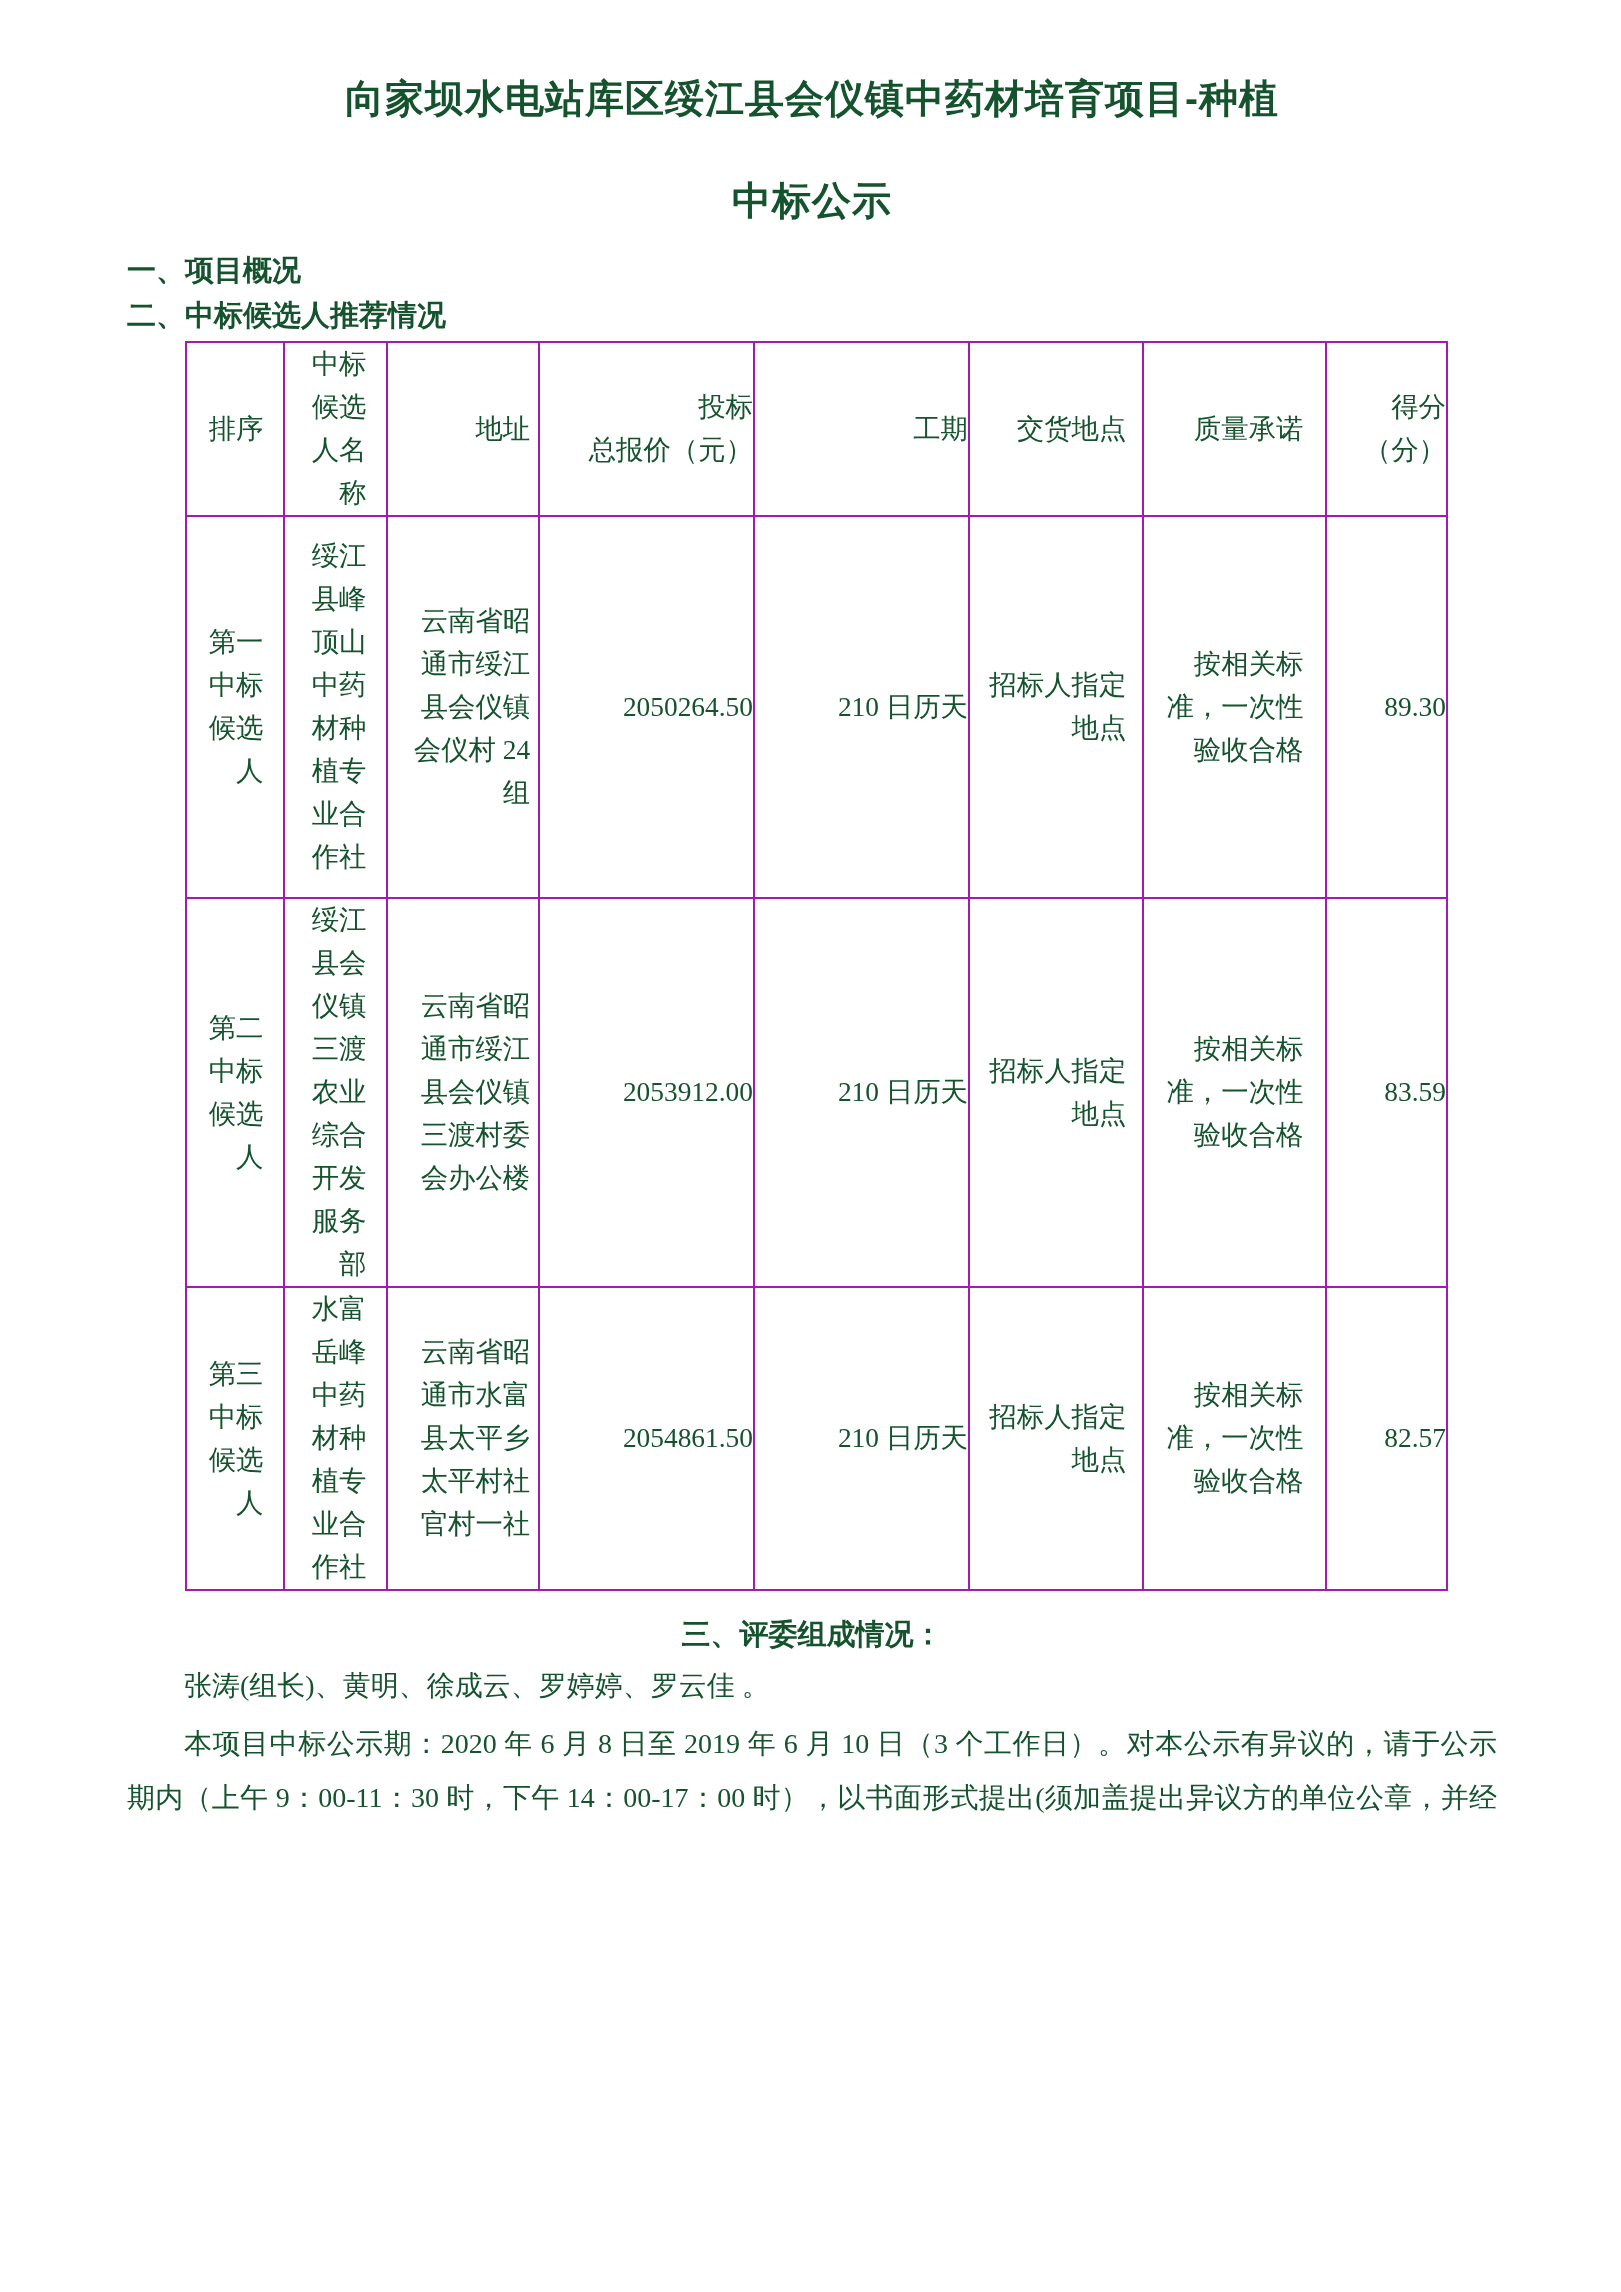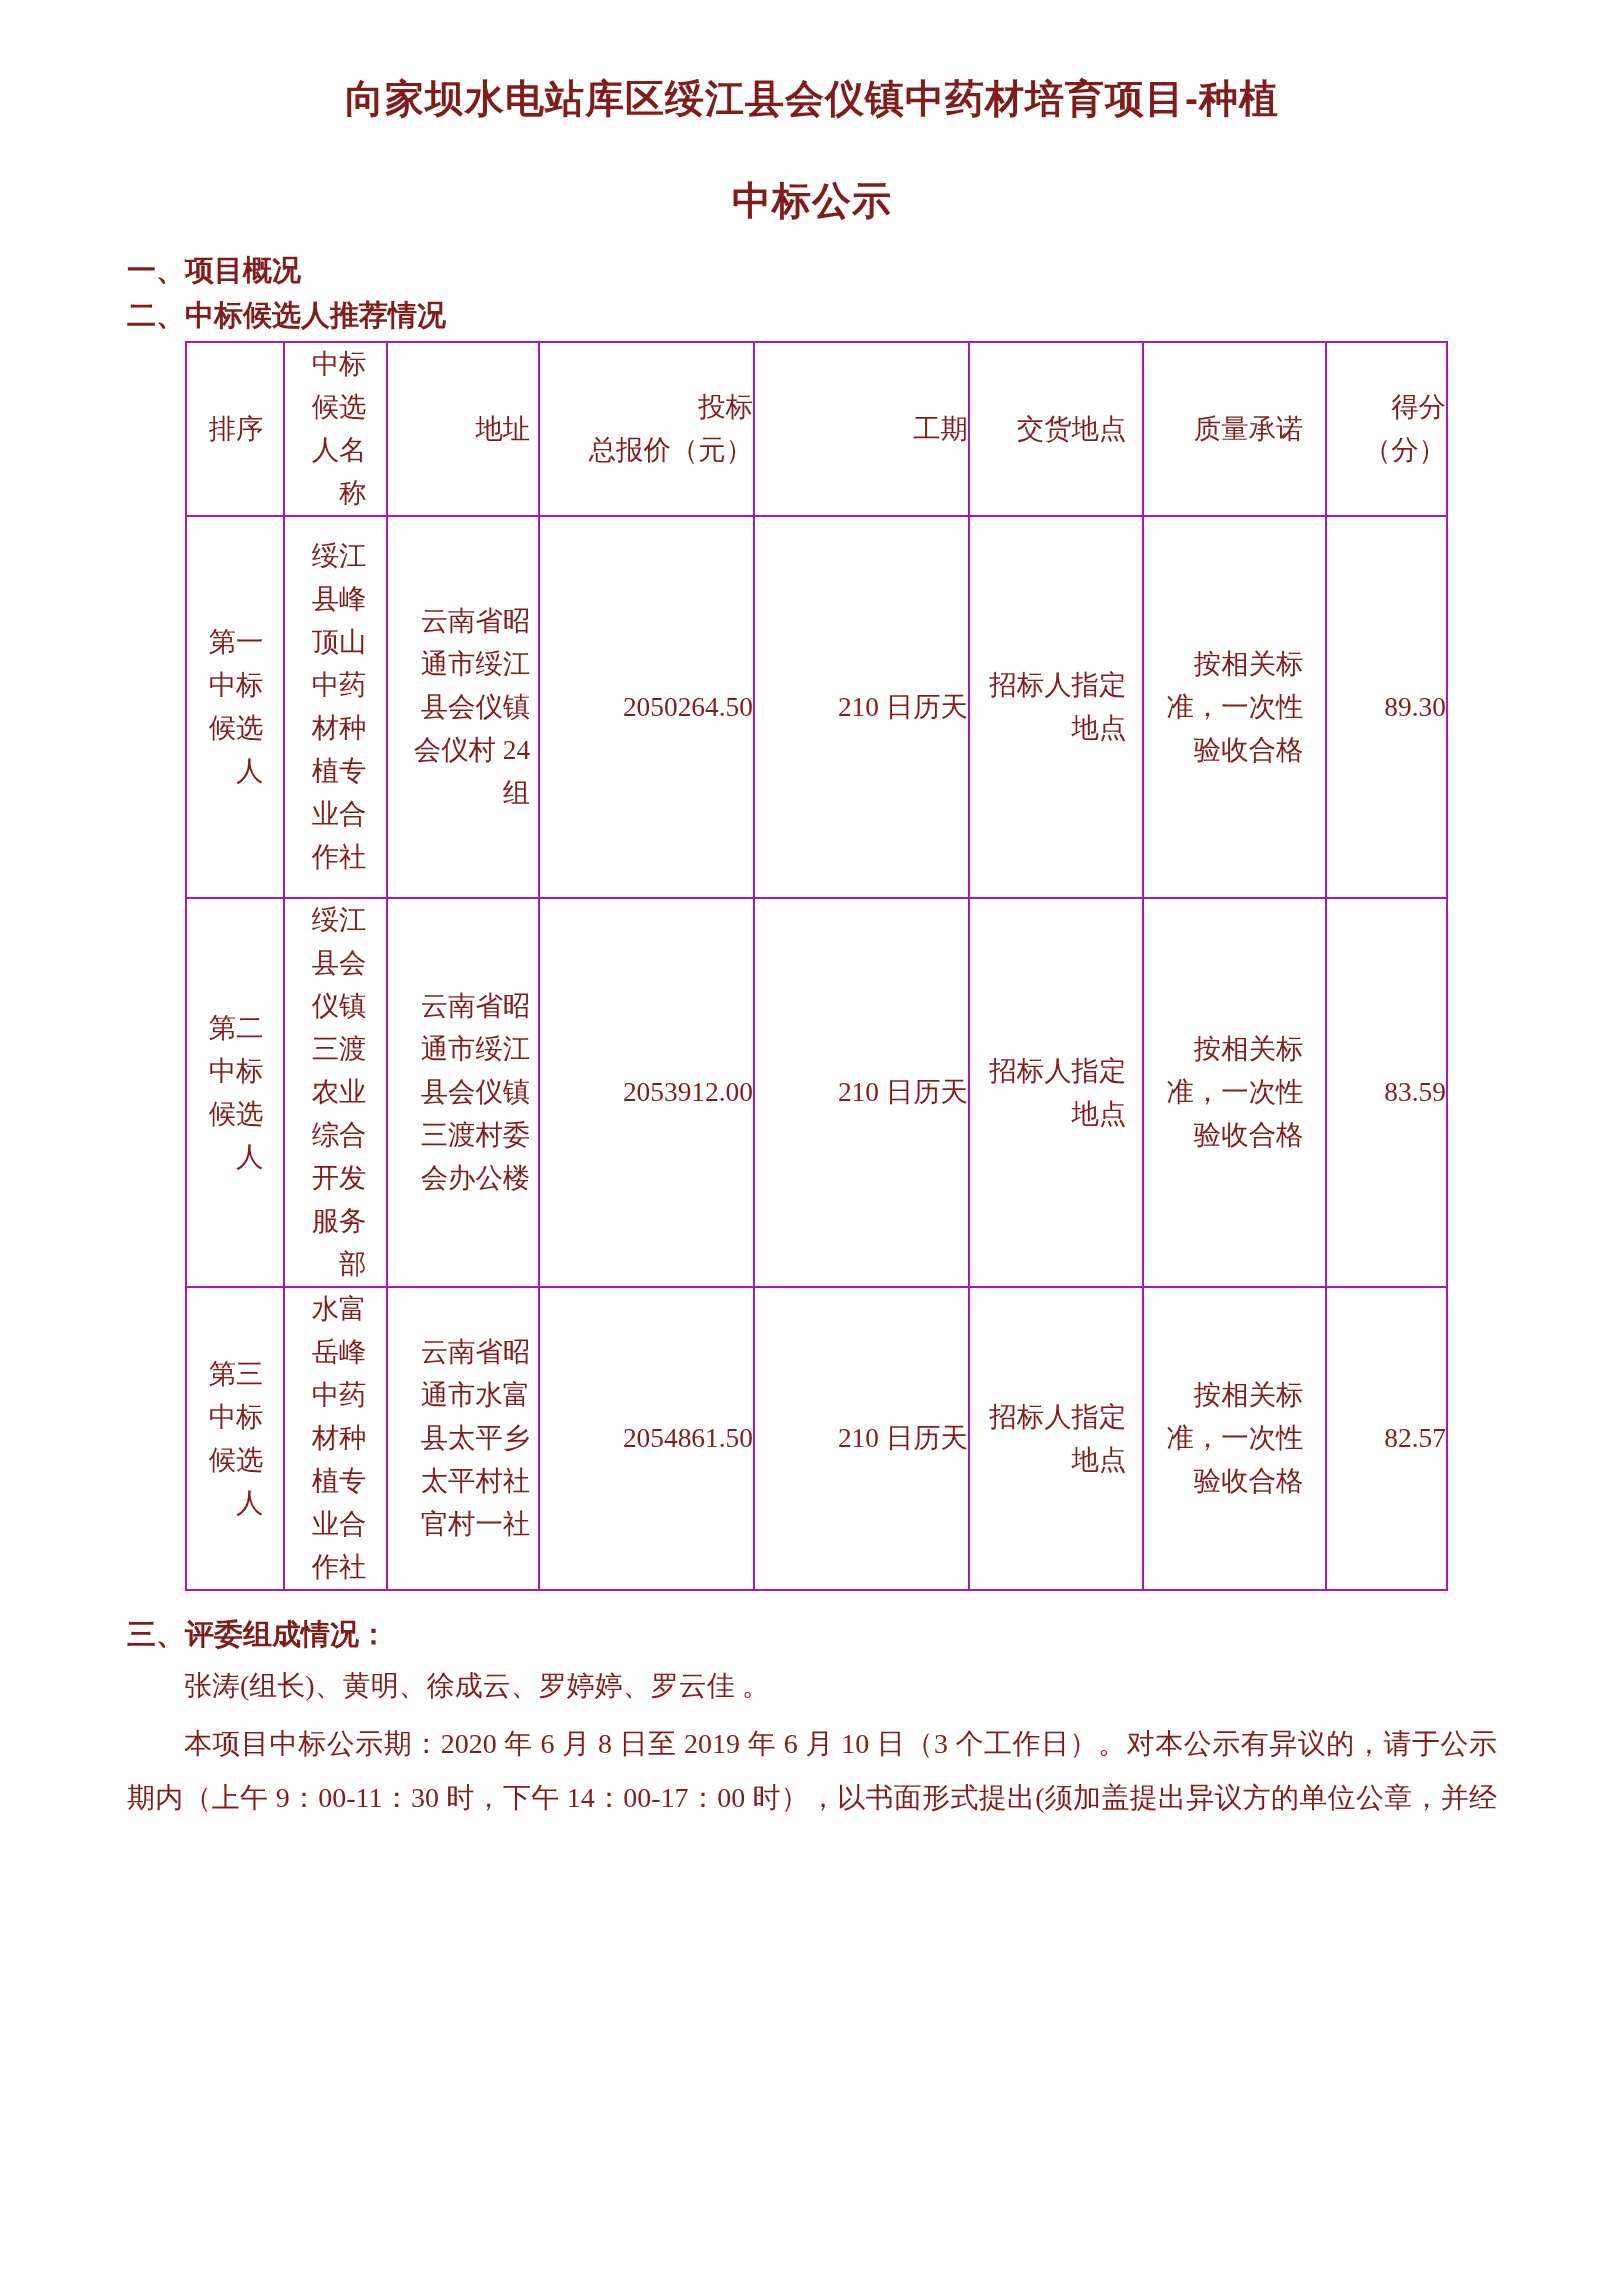--- a/index.html
+++ b/index.html
@@ -3,21 +3,21 @@
 <meta charset="utf-8">
 <style>
   html, body { margin: 0; padding: 0; background: #ffffff; }
   .page {
     position: relative;
     width: 1621px;
     height: 1829px;
     background: #ffffff;
     box-sizing: border-box;
     padding: 54px 124px 4px 127px;
-    color: #7f1d1d;
+    color: #14532d;
     font-family: "Liberation Serif", "DejaVu Serif", serif;
     overflow: hidden;
   }
   .doc-title {
     font-family: "Liberation Sans", "DejaVu Sans", sans-serif;
     font-weight: 700;
     font-size: 39px;
     line-height: 59px;
     text-align: center;
     letter-spacing: 1px;
@@ -34,21 +34,21 @@
   }
   .sec-heading {
     font-family: "Liberation Sans", "DejaVu Sans", sans-serif;
     font-weight: 700;
     font-size: 29px;
     line-height: 43px;
     margin: 0;
   }
   .mt-h1 { margin-top: 15.7px; }
   .mt-h2 { margin-top: 2px; }
-  .mt-h3 { margin-top: 21.6px; }
+  .mt-h3 { margin-top: 21.6px; text-align: center; }
   .mt-h4 { margin-top: 7.8px; }
   .para {
     font-size: 28px;
     line-height: 54px;
     text-align: justify;
     text-indent: 57px;
     margin: 3.9px 0 0 0;
   }
   .names {
     font-size: 28px;

